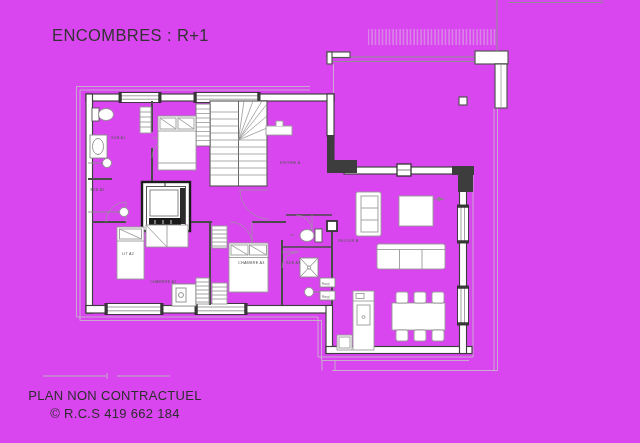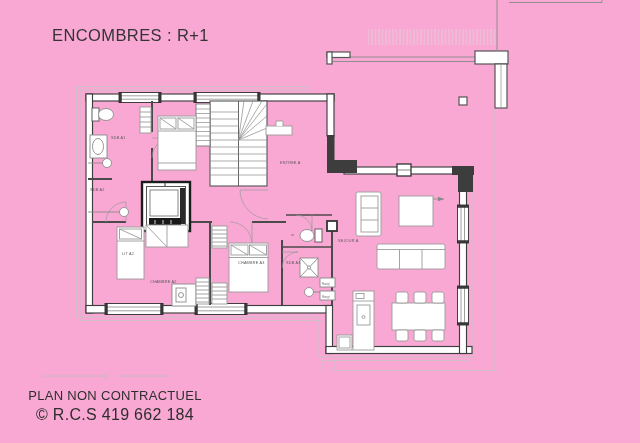--- a/index.html
+++ b/index.html
@@ -1,22 +1,22 @@
 <!DOCTYPE html>
 <html><head>
 <meta charset="utf-8">
 <style>
   html,body{margin:0;padding:0;background:#ffffff;}
-  .page{position:relative;width:640px;height:443px;background:#f9a8d4;overflow:hidden;
+  .page{position:relative;width:640px;height:443px;background:#d946ef;overflow:hidden;
         font-family:"Liberation Sans", sans-serif;}
   .title{position:absolute;left:52px;top:26px;font-size:16.5px;color:#333333;
          letter-spacing:0.4px;font-weight:400;}
   .footer{position:absolute;left:0;top:388px;width:230px;text-align:center;color:#2e2e2e;}
   .footer .l1{font-size:13px;letter-spacing:0.3px;}
-  .footer .l2{font-size:16px;margin-top:3px;letter-spacing:0.3px;}
+  .footer .l2{font-size:13px;margin-top:3px;letter-spacing:0.3px;}
   svg{position:absolute;left:0;top:0;}
   .room-label{font-family:"Liberation Sans", sans-serif;font-size:3.8px;fill:#5a5a5a;letter-spacing:0.2px;}
   .tiny-label{font-family:"Liberation Sans", sans-serif;font-size:2.8px;fill:#6a6a6a;}
 </style>
 </head>
 <body>
 
 <div class="page">
 
   <div class="title">ENCOMBRES : R+1</div>

